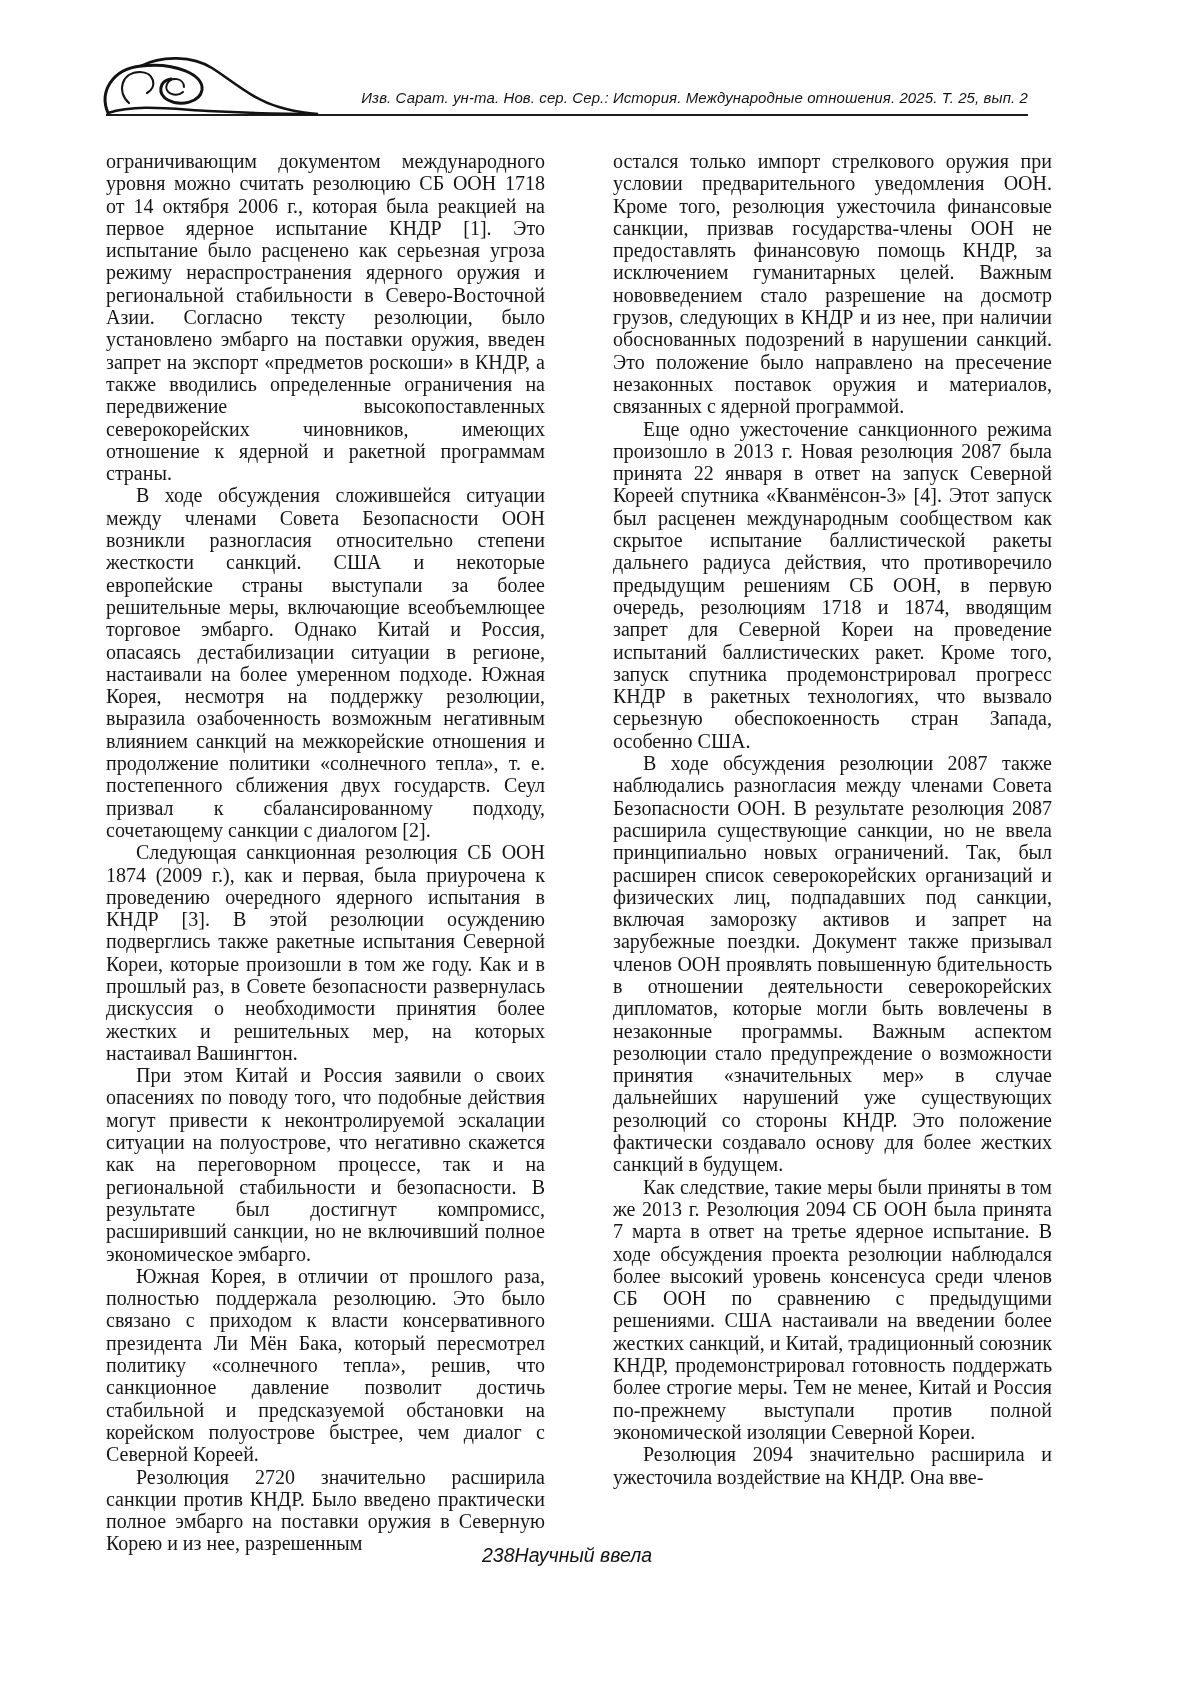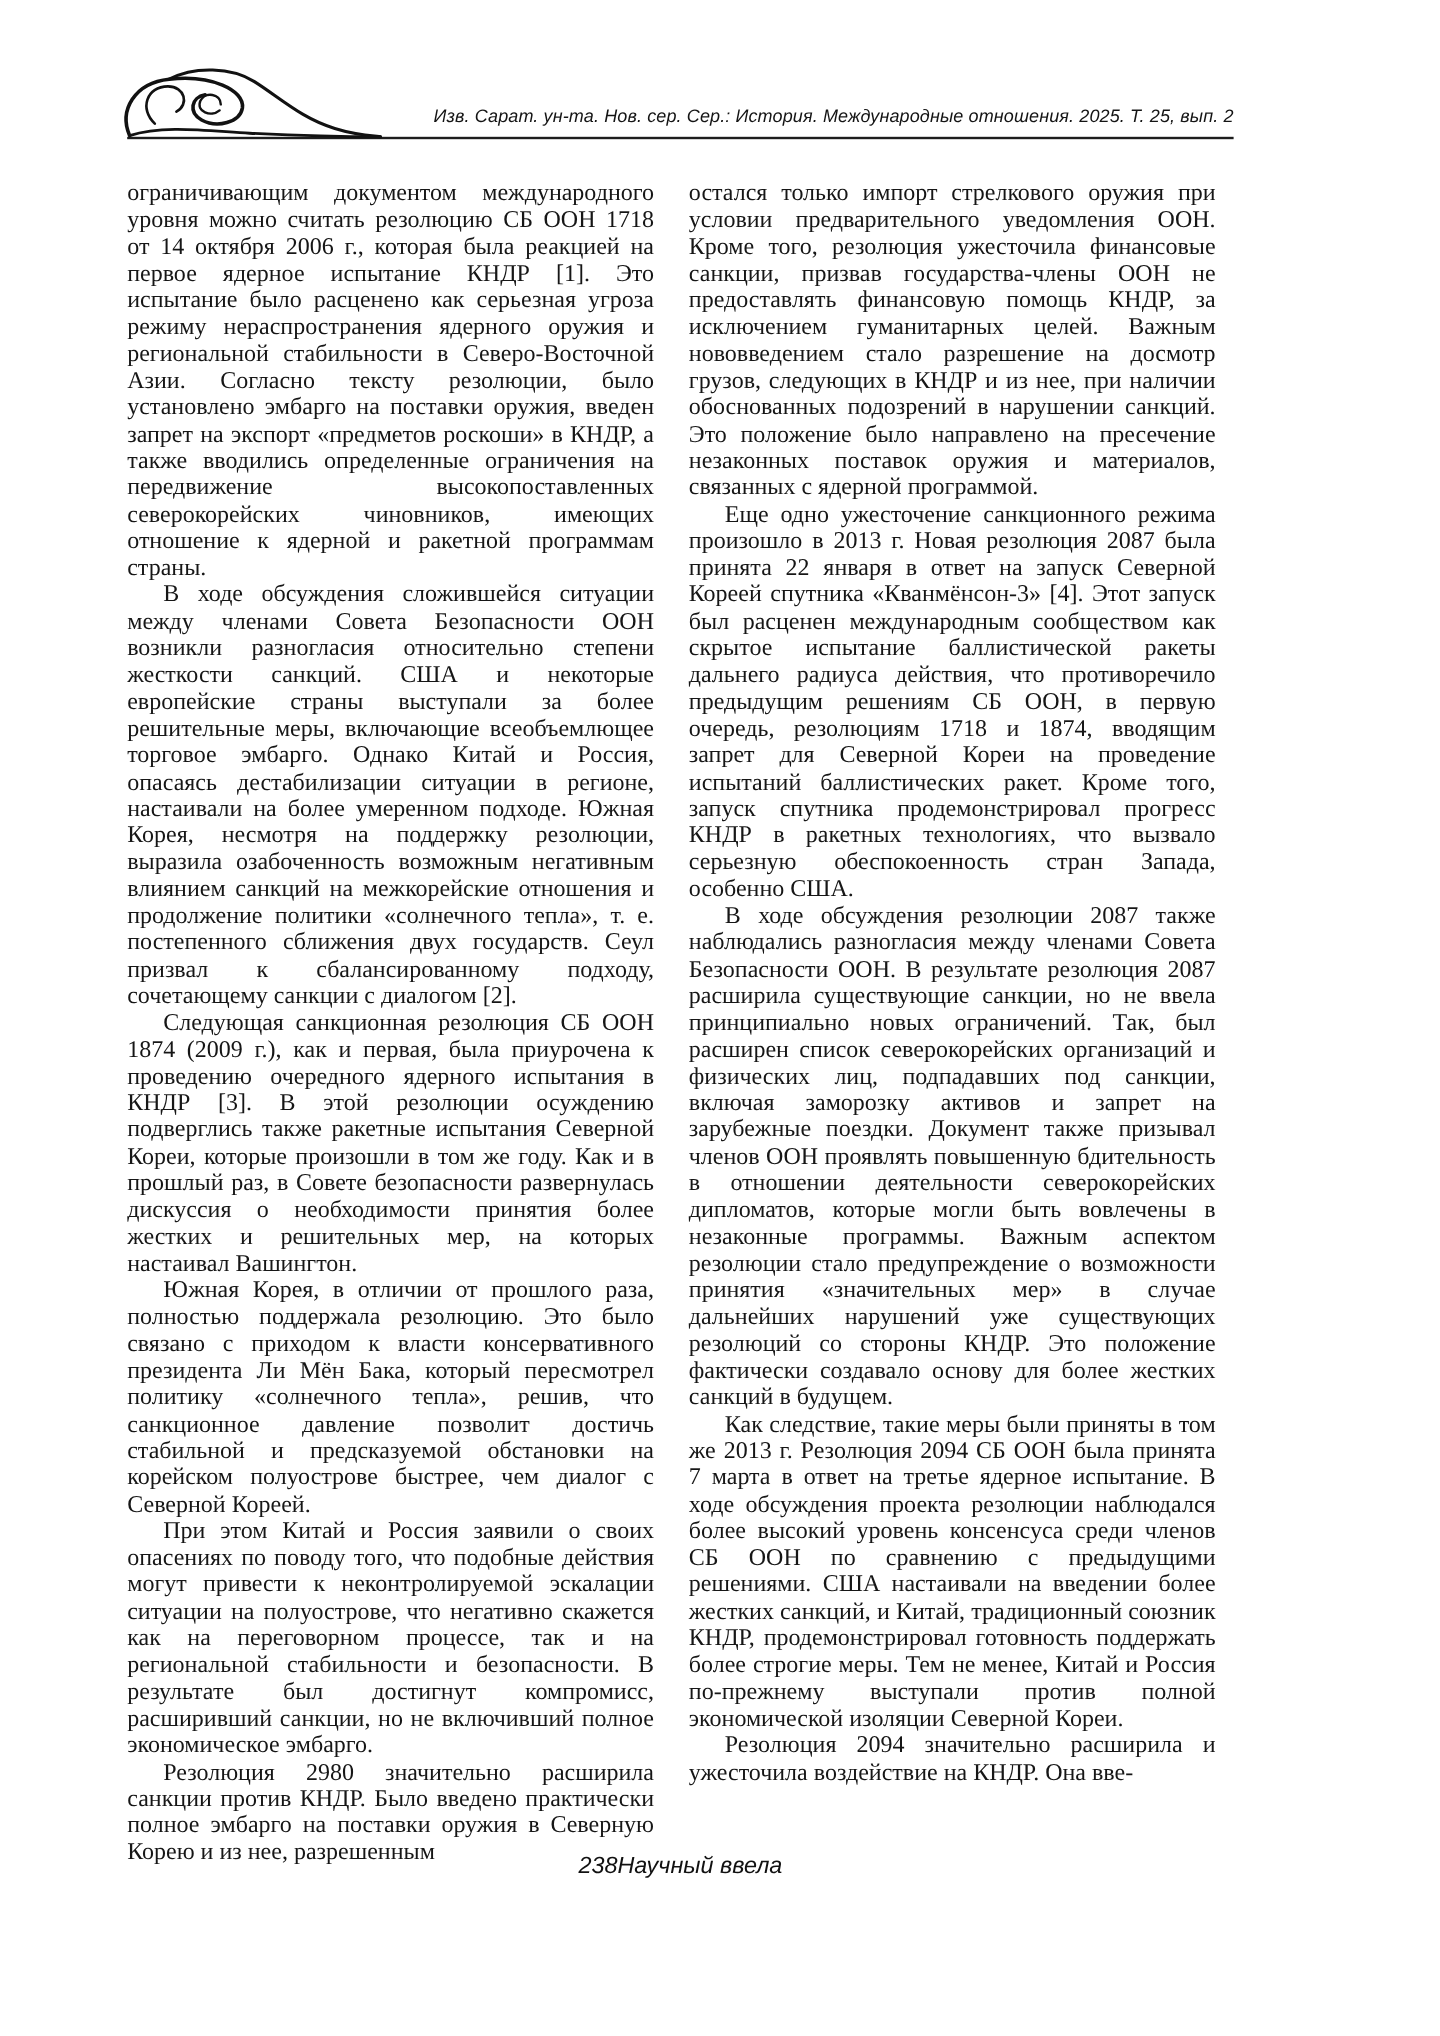--- a/index.html
+++ b/index.html
@@ -46,21 +46,21 @@
     width: 222px;
     height: 62px;
   }
   
   .columns {
     position: absolute;
     left: 106px;
     top: 150px;
     width: 922px;
     display: flex;
-    gap: 29px;
+    gap: 68px;
   }
   .col {
     width: 439px;
     flex: 0 0 439px;
   }
   .col p {
     margin: 0;
     font-size: 20px;
     line-height: 22.3px;
     text-align: justify;
@@ -99,23 +99,23 @@
       <path stroke-width="2" d="M86 31 C 86 22 73 20 69 28 C 65 37 78 42 85 36"></path>
     </svg>
     <div class="journal-ref">Изв. Сарат. ун-та. Нов. сер. Сер.: История. Международные отношения. 2025. Т. 25, вып. 2</div>
   </div>
 
   <div class="columns">
     <div class="col">
       <p class="cont">ограничивающим документом международного уровня можно считать резолюцию СБ ООН 1718 от 14 октября 2006 г., которая была реакцией на первое ядерное испытание КНДР [1]. Это испытание было расценено как серьезная угроза режиму нераспространения ядерного оружия и региональной стабильности в Северо-Восточной Азии. Согласно тексту резолюции, было установлено эмбарго на поставки оружия, введен запрет на экспорт «предметов роскоши» в КНДР, а также вводились определенные ограничения на передвижение высокопоставленных северокорейских чиновников, имеющих отношение к ядерной и ракетной программам страны.</p>
       <p>В ходе обсуждения сложившейся ситуации между членами Совета Безопасности ООН возникли разногласия относительно степени жесткости санкций. США и некоторые европейские страны выступали за более решительные меры, включающие всеобъемлющее торговое эмбарго. Однако Китай и Россия, опасаясь дестабилизации ситуации в регионе, настаивали на более умеренном подходе. Южная Корея, несмотря на поддержку резолюции, выразила озабоченность возможным негативным влиянием санкций на межкорейские отношения и продолжение политики «солнечного тепла», т. е. постепенного сближения двух государств. Сеул призвал к сбалансированному подходу, сочетающему санкции с диалогом [2].</p>
       <p>Следующая санкционная резолюция СБ ООН 1874 (2009 г.), как и первая, была приурочена к проведению очередного ядерного испытания в КНДР [3]. В этой резолюции осуждению подверглись также ракетные испытания Северной Кореи, которые произошли в том же году. Как и в прошлый раз, в Совете безопасности развернулась дискуссия о необходимости принятия более жестких и решительных мер, на которых настаивал Вашингтон.</p>
+      <p>При этом Китай и Россия заявили о своих опасениях по поводу того, что подобные действия могут привести к неконтролируемой эскалации ситуации на полуострове, что негативно скажется как на переговорном процессе, так и на региональной стабильности и безопасности. В результате был достигнут компромисс, расширивший санкции, но не включивший полное экономическое эмбарго.</p>
       <p>Южная Корея, в отличии от прошлого раза, полностью поддержала резолюцию. Это было связано с приходом к власти консервативного президента Ли Мён Бака, который пересмотрел политику «солнечного тепла», решив, что санкционное давление позволит достичь стабильной и предсказуемой обстановки на корейском полуострове быстрее, чем диалог с Северной Кореей.</p>
-      <p>При этом Китай и Россия заявили о своих опасениях по поводу того, что подобные действия могут привести к неконтролируемой эскалации ситуации на полуострове, что негативно скажется как на переговорном процессе, так и на региональной стабильности и безопасности. В результате был достигнут компромисс, расширивший санкции, но не включивший полное экономическое эмбарго.</p>
-      <p>Резолюция 2980 значительно расширила санкции против КНДР. Было введено практически полное эмбарго на поставки оружия в Северную Корею и из нее, разрешенным</p>
+      <p>Резолюция 2720 значительно расширила санкции против КНДР. Было введено практически полное эмбарго на поставки оружия в Северную Корею и из нее, разрешенным</p>
     </div>
     <div class="col">
       <p class="cont">остался только импорт стрелкового оружия при условии предварительного уведомления ООН. Кроме того, резолюция ужесточила финансовые санкции, призвав государства-члены ООН не предоставлять финансовую помощь КНДР, за исключением гуманитарных целей. Важным нововведением стало разрешение на досмотр грузов, следующих в КНДР и из нее, при наличии обоснованных подозрений в нарушении санкций. Это положение было направлено на пресечение незаконных поставок оружия и материалов, связанных с ядерной программой.</p>
       <p>Еще одно ужесточение санкционного режима произошло в 2013 г. Новая резолюция 2087 была принята 22 января в ответ на запуск Северной Кореей спутника «Кванмёнсон-3» [4]. Этот запуск был расценен международным сообществом как скрытое испытание баллистической ракеты дальнего радиуса действия, что противоречило предыдущим решениям СБ ООН, в первую очередь, резолюциям 1718 и 1874, вводящим запрет для Северной Кореи на проведение испытаний баллистических ракет. Кроме того, запуск спутника продемонстрировал прогресс КНДР в ракетных технологиях, что вызвало серьезную обеспокоенность стран Запада, особенно США.</p>
       <p>В ходе обсуждения резолюции 2087 также наблюдались разногласия между членами Совета Безопасности ООН. В результате резолюция 2087 расширила существующие санкции, но не ввела принципиально новых ограничений. Так, был расширен список северокорейских организаций и физических лиц, подпадавших под санкции, включая заморозку активов и запрет на зарубежные поездки. Документ также призывал членов ООН проявлять повышенную бдительность в отношении деятельности северокорейских дипломатов, которые могли быть вовлечены в незаконные программы. Важным аспектом резолюции стало предупреждение о возможности принятия «значительных мер» в случае дальнейших нарушений уже существующих резолюций со стороны КНДР. Это положение фактически создавало основу для более жестких санкций в будущем.</p>
       <p>Как следствие, такие меры были приняты в том же 2013 г. Резолюция 2094 СБ ООН была принята 7 марта в ответ на третье ядерное испытание. В ходе обсуждения проекта резолюции наблюдался более высокий уровень консенсуса среди членов СБ ООН по сравнению с предыдущими решениями. США настаивали на введении более жестких санкций, и Китай, традиционный союзник КНДР, продемонстрировал готовность поддержать более строгие меры. Тем не менее, Китай и Россия по-прежнему выступали против полной экономической изоляции Северной Кореи.</p>
       <p>Резолюция 2094 значительно расширила и ужесточила воздействие на КНДР. Она вве-</p>
     </div>
   </div>
 

